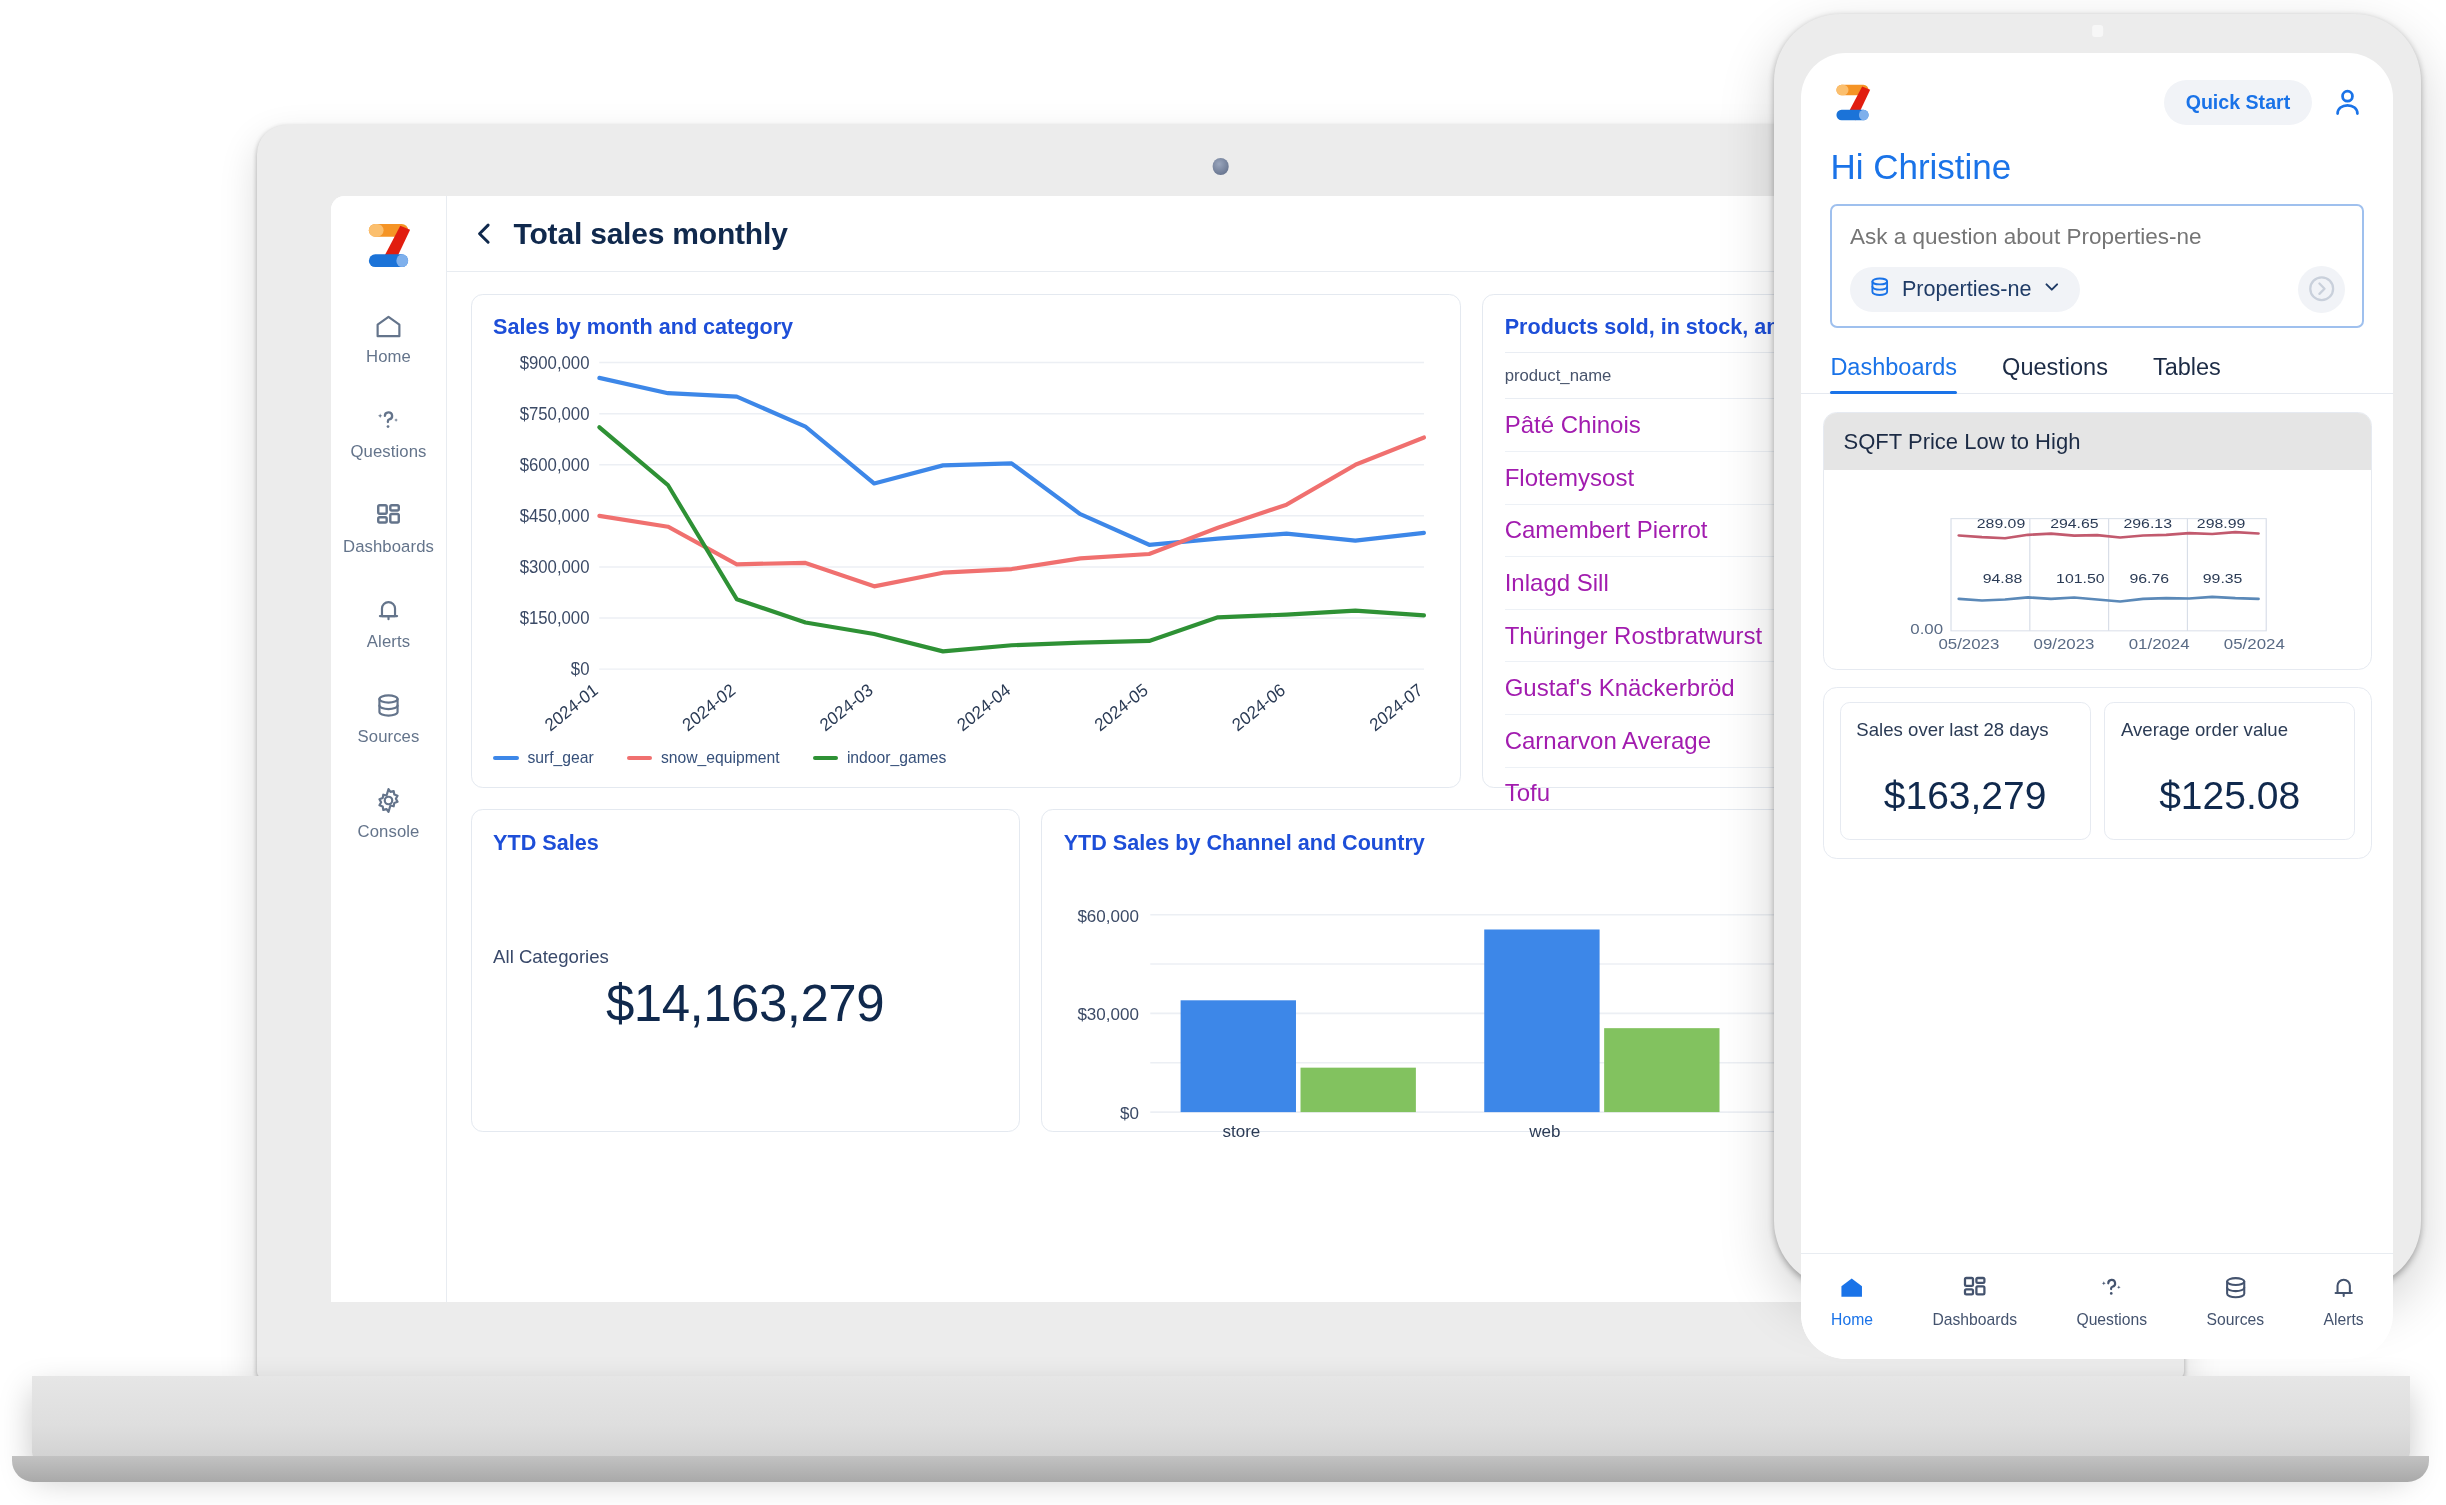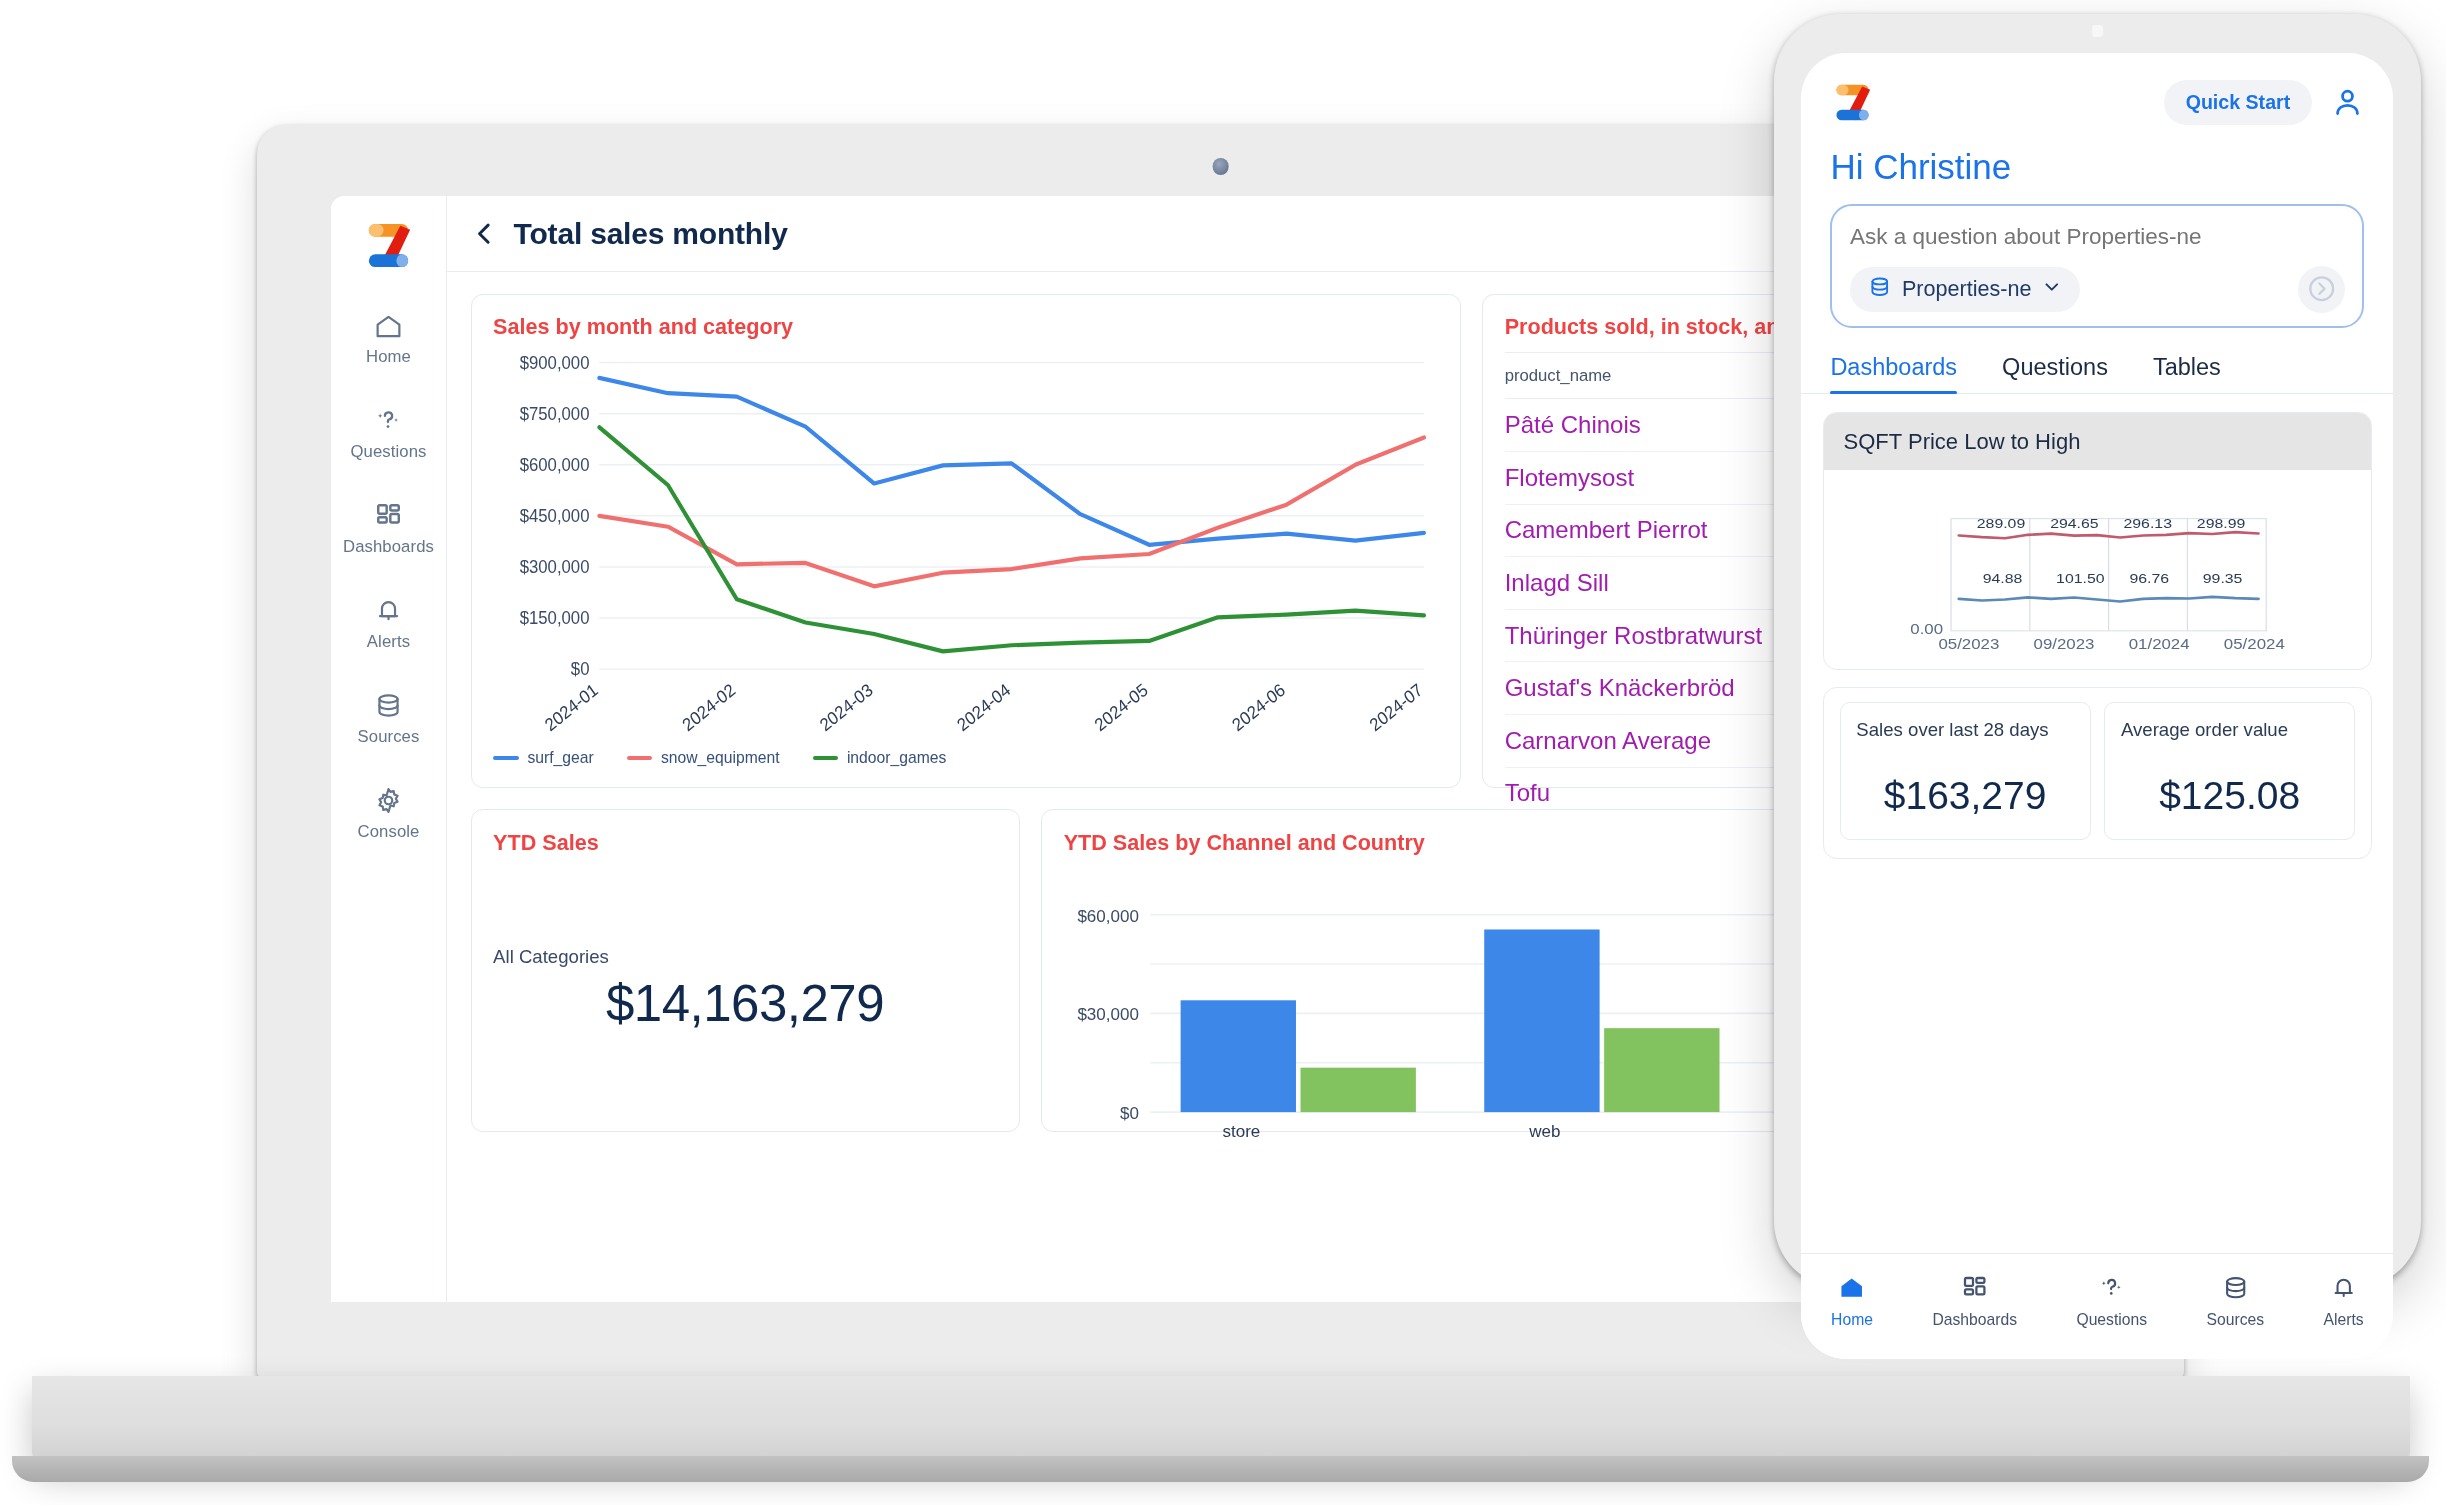--- a/index.html
+++ b/index.html
@@ -76,21 +76,21 @@
   .refresh-btn { width: 27.4px; height: 27.4px; cursor: pointer; }
 
   .board { flex: 1; padding: 21.6px 23.5px 0 23.5px; background: #fff; overflow: hidden; }
   .row { display: flex; gap: 21.6px; }
   .row-1 { height: 494px; margin-bottom: 21.6px; }
   .row-2 { height: 323px; }
   .card {
     background: #fff; border: 1px solid #e4e9f0; border-radius: 11.8px;
     padding: 19.6px 21.6px; display: flex; flex-direction: column; min-width: 0;
   }
-  .card-title { font-size: 21.6px; font-weight: 700; color: #ef4444; margin-bottom: 11.8px; }
+  .card-title { font-size: 21.6px; font-weight: 700; color: #1d4ed8; margin-bottom: 11.8px; }
   .card-lines { flex: 0 0 990px; }
   .card-table { flex: 1; padding-bottom: 0; }
   .card-ytd { flex: 0 0 549px; }
   .card-bars { flex: 1; }
 
   
   .linechart-wrap { flex: 1; position: relative; }
   .legend { display: flex; gap: 33px; align-items: center; padding-top: 5.9px; }
   .legend-item { display: flex; align-items: center; gap: 8.8px; }
   .legend-swatch { width: 25.5px; height: 3.9px; border-radius: 2px; }
@@ -133,21 +133,21 @@
   .ph-head-row { display: flex; align-items: center; }
   .ph-logo { width: 45px; height: 45px; }
   .quick-start {
     margin-left: auto; background: #f1f3f7; color: #1a73e8; font-size: 19.6px;
     font-weight: 700; padding: 10.8px 21.6px; border-radius: 23.5px; cursor: pointer;
   }
   .ph-avatar { width: 33px; height: 33px; margin-left: 19.6px; cursor: pointer; }
   .ph-greeting { font-size: 35px; color: #1a73e8; font-weight: 400; margin-top: 21.6px; }
 
   .ask-box {
-    margin-top: 17.6px; border: 2px solid #9fc0ee; border-radius: 22px;
+    margin-top: 17.6px; border: 2px solid #9fc0ee; border-radius: 7px;
     padding: 17.6px 17.6px 13.7px 17.6px;
   }
   .ask-input {
     width: 100%; border: none; outline: none; background: transparent;
     font-family: "Liberation Sans", sans-serif; font-size: 22.5px; color: #94a3b8;
   }
   .ask-row { display: flex; align-items: center; margin-top: 15.7px; }
   .source-chip {
     display: flex; align-items: center; gap: 10.8px; background: #f1f3f7;
     border-radius: 23.5px; padding: 8.8px 17.6px; cursor: pointer;

